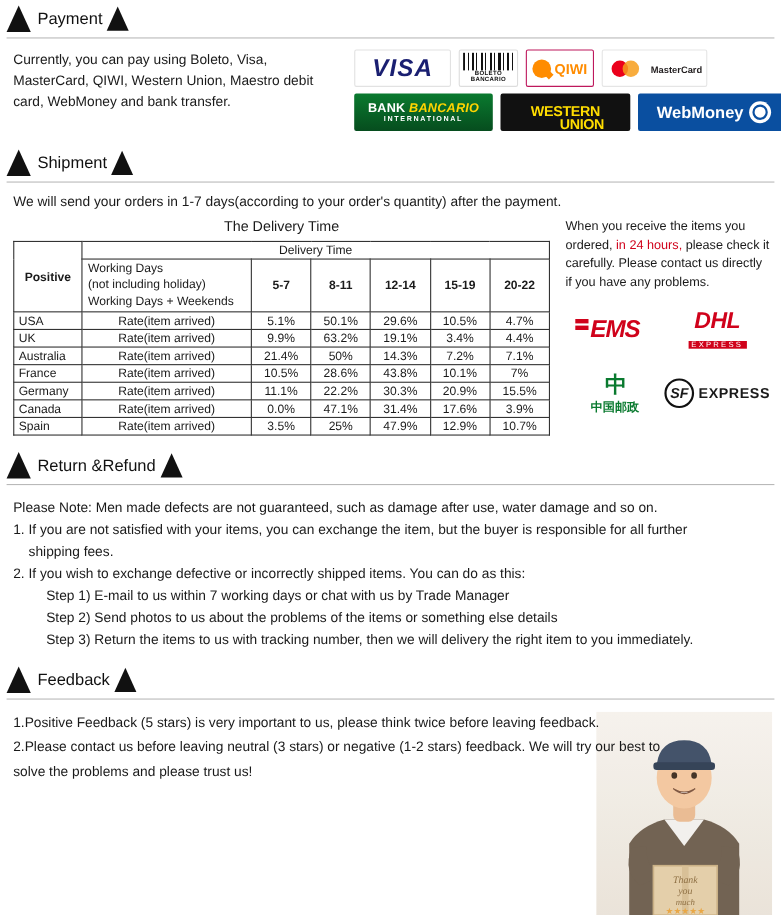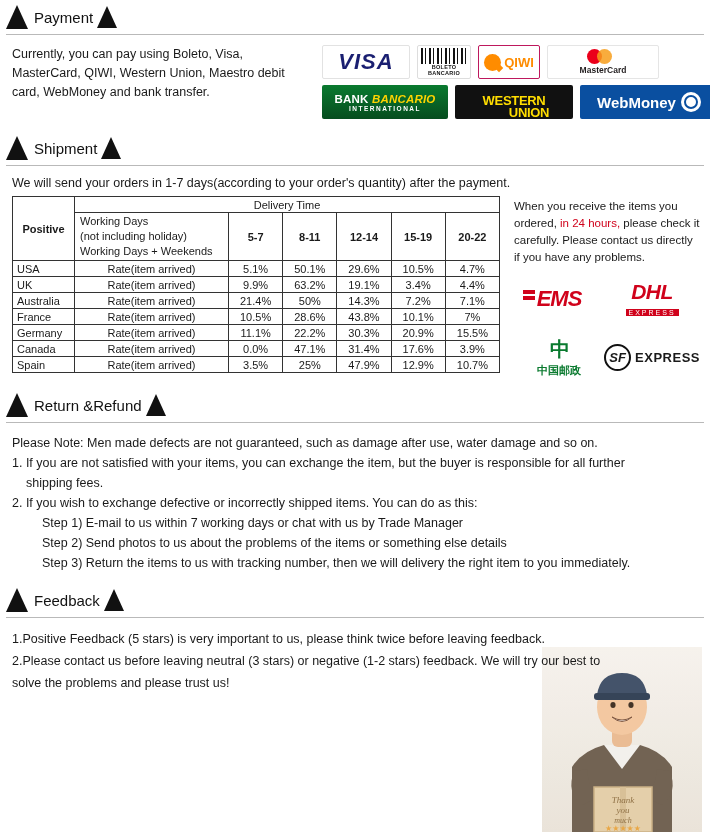--- a/index.html
+++ b/index.html
@@ -84,21 +84,21 @@
     position: relative;
   }
   .logo-visa { width: 88px; background:#fff; color:#1a1f71; font-style: italic; font-size: 22px; letter-spacing:1px; border:1px solid #e2e2e2;}
   .logo-boleto { width: 54px; background:#fff; border:1px solid #ddd; flex-direction: column; justify-content: center;}
   .boleto-bars { width: 46px; height: 16px; background: repeating-linear-gradient(90deg,#111 0 2px,#fff 2px 4px,#111 4px 5px,#fff 5px 8px); }
   .boleto-txt { font-size: 5.5px; color:#111; font-weight:bold; line-height: 6px; text-align:center; letter-spacing:.3px;}
   .logo-qiwi { width: 62px; background:#fff; border:1px solid #be185d; display:flex; align-items:center; justify-content:center; gap:3px;}
   .qiwi-circle { width:17px;height:17px;border-radius:50%;background:#ff8c00;position:relative;}
   .qiwi-circle::after{content:"";position:absolute;right:-1px;bottom:0px;width:6px;height:6px;background:#ff8c00;transform:rotate(45deg);}
   .qiwi-txt{color:#ff8c00;font-size:13px;font-weight:bold;}
-  .logo-mc { width: 112px; background:#fff; border:1px solid #e5e5e5; flex-direction:column; justify-content:center;}
+  .logo-mc { width: 96px; background:#fff; border:1px solid #e5e5e5; flex-direction:row; justify-content:center;}
   .mc-circles { position:relative; width:40px; height:15px; }
   .mc-circles span{position:absolute;top:0;width:15px;height:15px;border-radius:50%;}
   .mc-c1{left:4px;background:#eb001b;}
   .mc-c2{left:14px;background:#f79e1b;opacity:.85;}
   .mc-txt{font-size:8.5px;color:#231f20;font-weight:bold;margin-top:1px;}
   .logo-bank { width: 126px; background: linear-gradient(#0a7a2f,#064d1e); color:#fff; flex-direction:column; justify-content:center; }
   .bank-t1 { font-size:11.5px; letter-spacing:.2px; }
   .bank-t1 .hl { color:#ffd400; font-style: italic; }
   .bank-t2 { font-size:6.5px; letter-spacing:1.5px; }
   .logo-wu { width: 118px; background:#111; color:#ffdd00; flex-direction:column; justify-content:flex-end; line-height:12px;}
@@ -213,20 +213,21 @@
   <div class="tri"></div>
   <div class="title">Shipment</div>
   <div class="tri small"></div>
 </div>
 <div class="sec-rule"></div>
 
 <div class="ship-line">We will send your orders in 1-7 days(according to your order's quantity) after the payment.</div>
 
 <div class="ship-wrap">
   <div class="table-col">
+    <div class="dt-title">The Delivery Time</div>
     <table>
       <thead>
         <tr>
           <th rowspan="2" style="width:62px">Positive</th>
           <th colspan="6" class="hdr-dt">Delivery Time</th>
         </tr>
         <tr>
           <th class="wd-cell" style="width:154px">
             <div>Working Days</div>
             <div>(not including holiday)</div>

